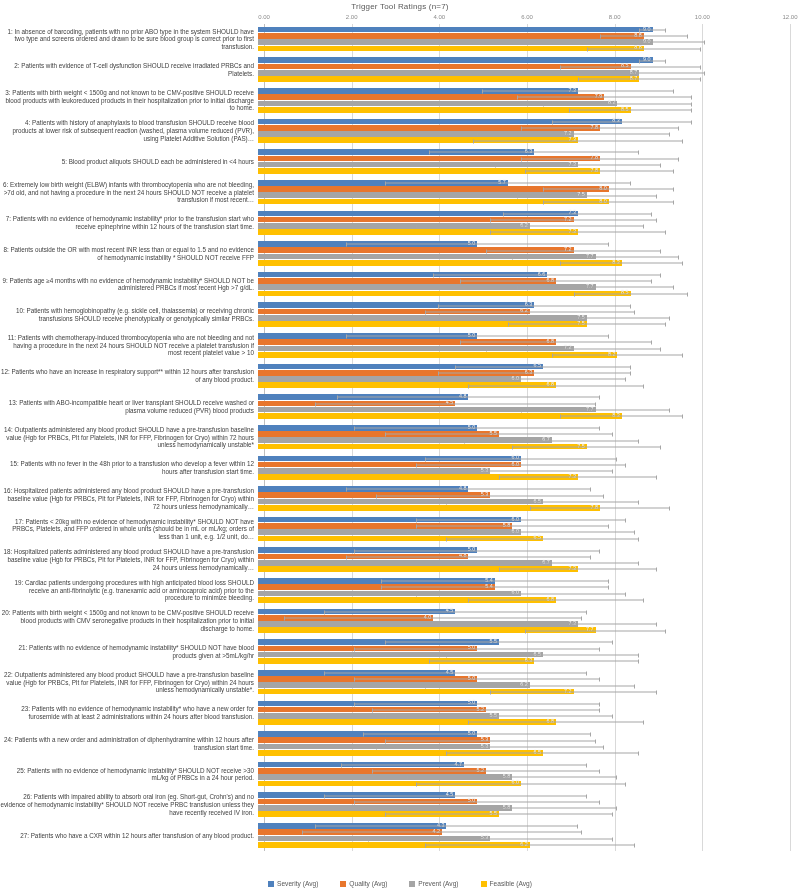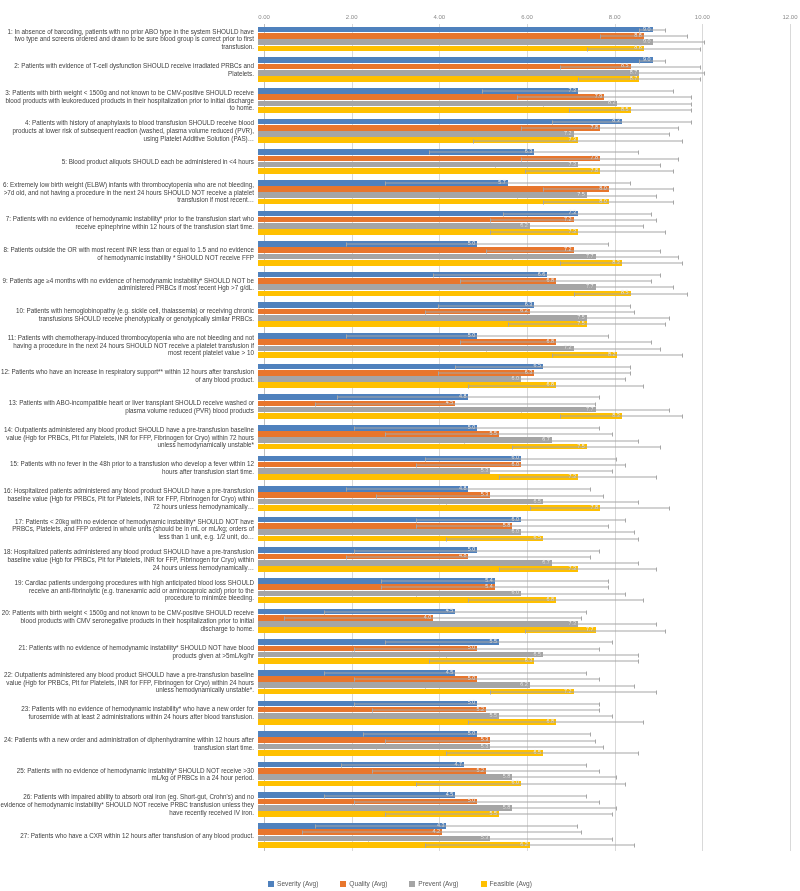--- a/index.html
+++ b/index.html
@@ -78,20 +78,21 @@
     font-size:6.6px;color:#595959;
   }
   .legend-item{display:flex;align-items:center;gap:3px;}
   .legend-swatch{width:6px;height:6px;display:inline-block;}
 </style>
 </head>
 <body>
 
 <div id="chart-root">
 
+  <div class="chart-title">Trigger Tool Ratings (n=7)</div>
 
   <div class="axis-top" id="axis-top">
       <div class="axis-tick" style="left: 0px;">0.00</div>
       <div class="axis-tick" style="left: 87.6667px;">2.00</div>
       <div class="axis-tick" style="left: 175.333px;">4.00</div>
       <div class="axis-tick" style="left: 263px;">6.00</div>
       <div class="axis-tick" style="left: 350.667px;">8.00</div>
       <div class="axis-tick" style="left: 438.333px;">10.00</div>
       <div class="axis-tick" style="left: 526px;">12.00</div>
     </div>

